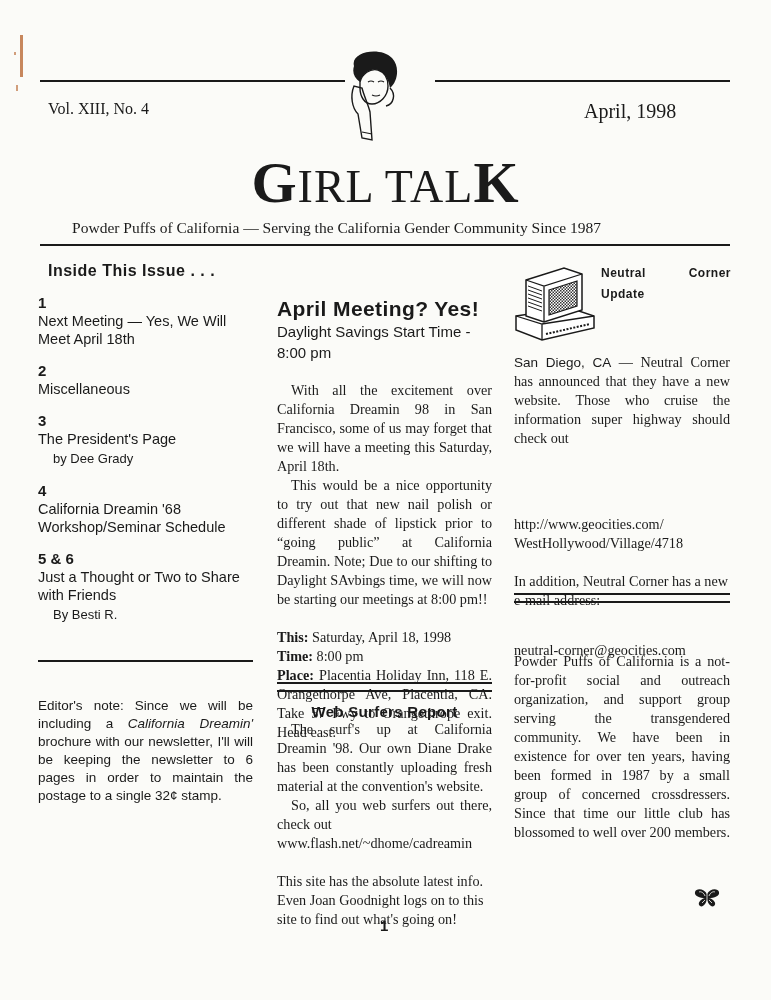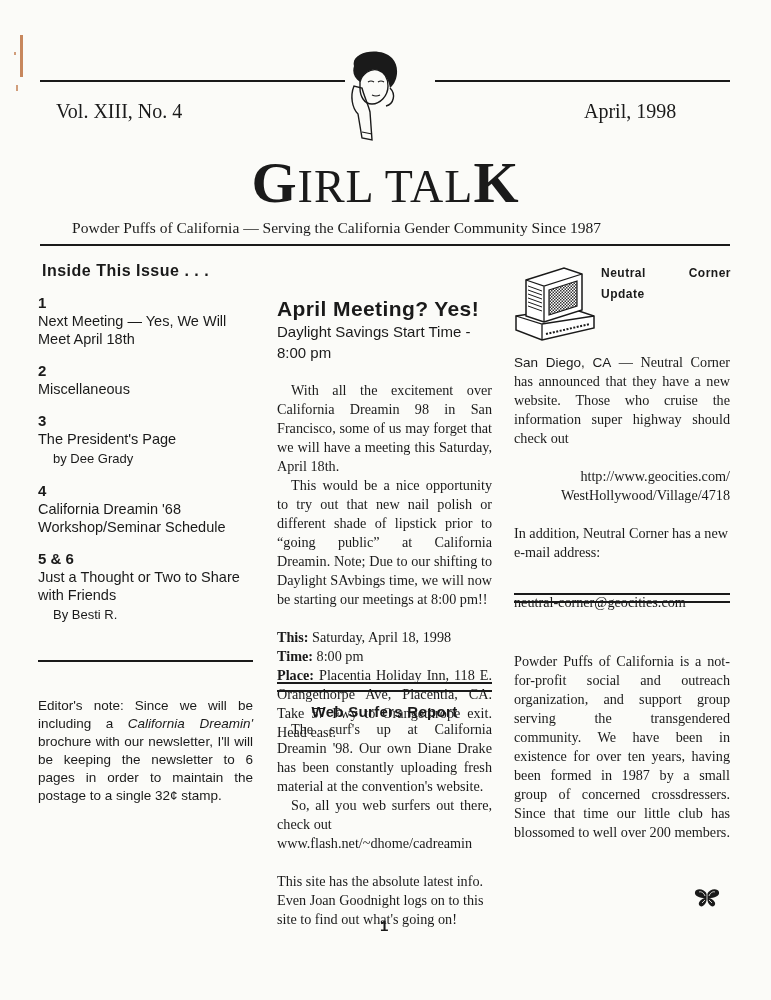--- a/index.html
+++ b/index.html
@@ -7,30 +7,30 @@
     width:771px; height:1000px; position:relative; overflow:hidden;
     background:#fbfbf8; color:#1a1a1a;
     font-family:"Liberation Serif", serif;
   }
   .abs { position:absolute; }
   .rule { position:absolute; background:#1a1a1a; height:2px; }
   .sans { font-family:"Liberation Sans", sans-serif; }
   .serif { font-family:"Liberation Serif", serif; }
 
   
-  .vol { left:56px; top:100px; font-size:20px; }
+  .vol { left:48px; top:100px; font-size:16px; }
   .date { left:584px; top:100px; font-size:20px; }
   .masthead { left:0; width:771px; top:158px; text-align:center; font-size:46px; letter-spacing:1px; line-height:50px; }
   .masthead .big { font-size:58px; font-weight:bold; }
   .tagline { left:0; width:673px; top:219px; text-align:center; font-size:15.5px; }
   .portrait { left:340px; top:48px; width:60px; height:100px; }
 
   
   .left-col { left:38px; top:262px; width:215px; }
-  .toc-title { font-weight:bold; font-size:16px; margin-left:4px; letter-spacing:0.5px; margin-bottom:14px; }
+  .toc-title { font-weight:bold; font-size:16px; margin-left:10px; letter-spacing:0.5px; margin-bottom:14px; }
   .toc-item { margin-bottom:14px; font-size:14.5px; line-height:18px; }
   .toc-num { font-weight:bold; font-size:15px; }
   .toc-by { font-size:13px; margin-left:15px; margin-top:2px; }
   .editor-note { left:38px; top:697px; width:215px; font-size:13.5px; line-height:18px; text-align:justify; }
 
   
   .mid-col { left:277px; top:266px; width:215px; }
   .mid-title { font-weight:bold; font-size:21px; letter-spacing:0.4px;margin-top:31px; }
   .mid-sub { font-size:15px; line-height:21px; }
   .body-text { font-size:14.2px; line-height:19px; text-align:justify; }
@@ -164,21 +164,21 @@
     <span>Corner</span>
   </div>
   <div>Update</div>
 </div>
 
 <div class="abs right-col" style="top:353px;">
   <div class="body-text serif">
     <span class="sans" style="font-size:13.5px;">San Diego, CA</span><span> — Neutral Corner has announced that they have a new website.  Those who cruise the information super highway should check out</span>
   </div>
   <div style="height:19px;"></div>
-  <div class="body-text serif" style="text-align:right;">
+  <div class="body-text serif" style="text-align:left;margin-top:48px;">
     <div>http://www.geocities.com/</div>
     <div>WestHollywood/Village/4718</div>
   </div>
   <div style="height:19px;"></div>
   <div class="body-text serif" style="text-align:left;">In addition, Neutral Corner has a new e-mail address:</div>
   <div style="height:19px;"></div>
   <div class="body-text serif" style="text-align:left;margin-top:12px;">neutral-corner@geocities.com</div>
 </div>
 
 <div class="dbl-rule" style="left:514px; top:593px; width:216px;"></div>

